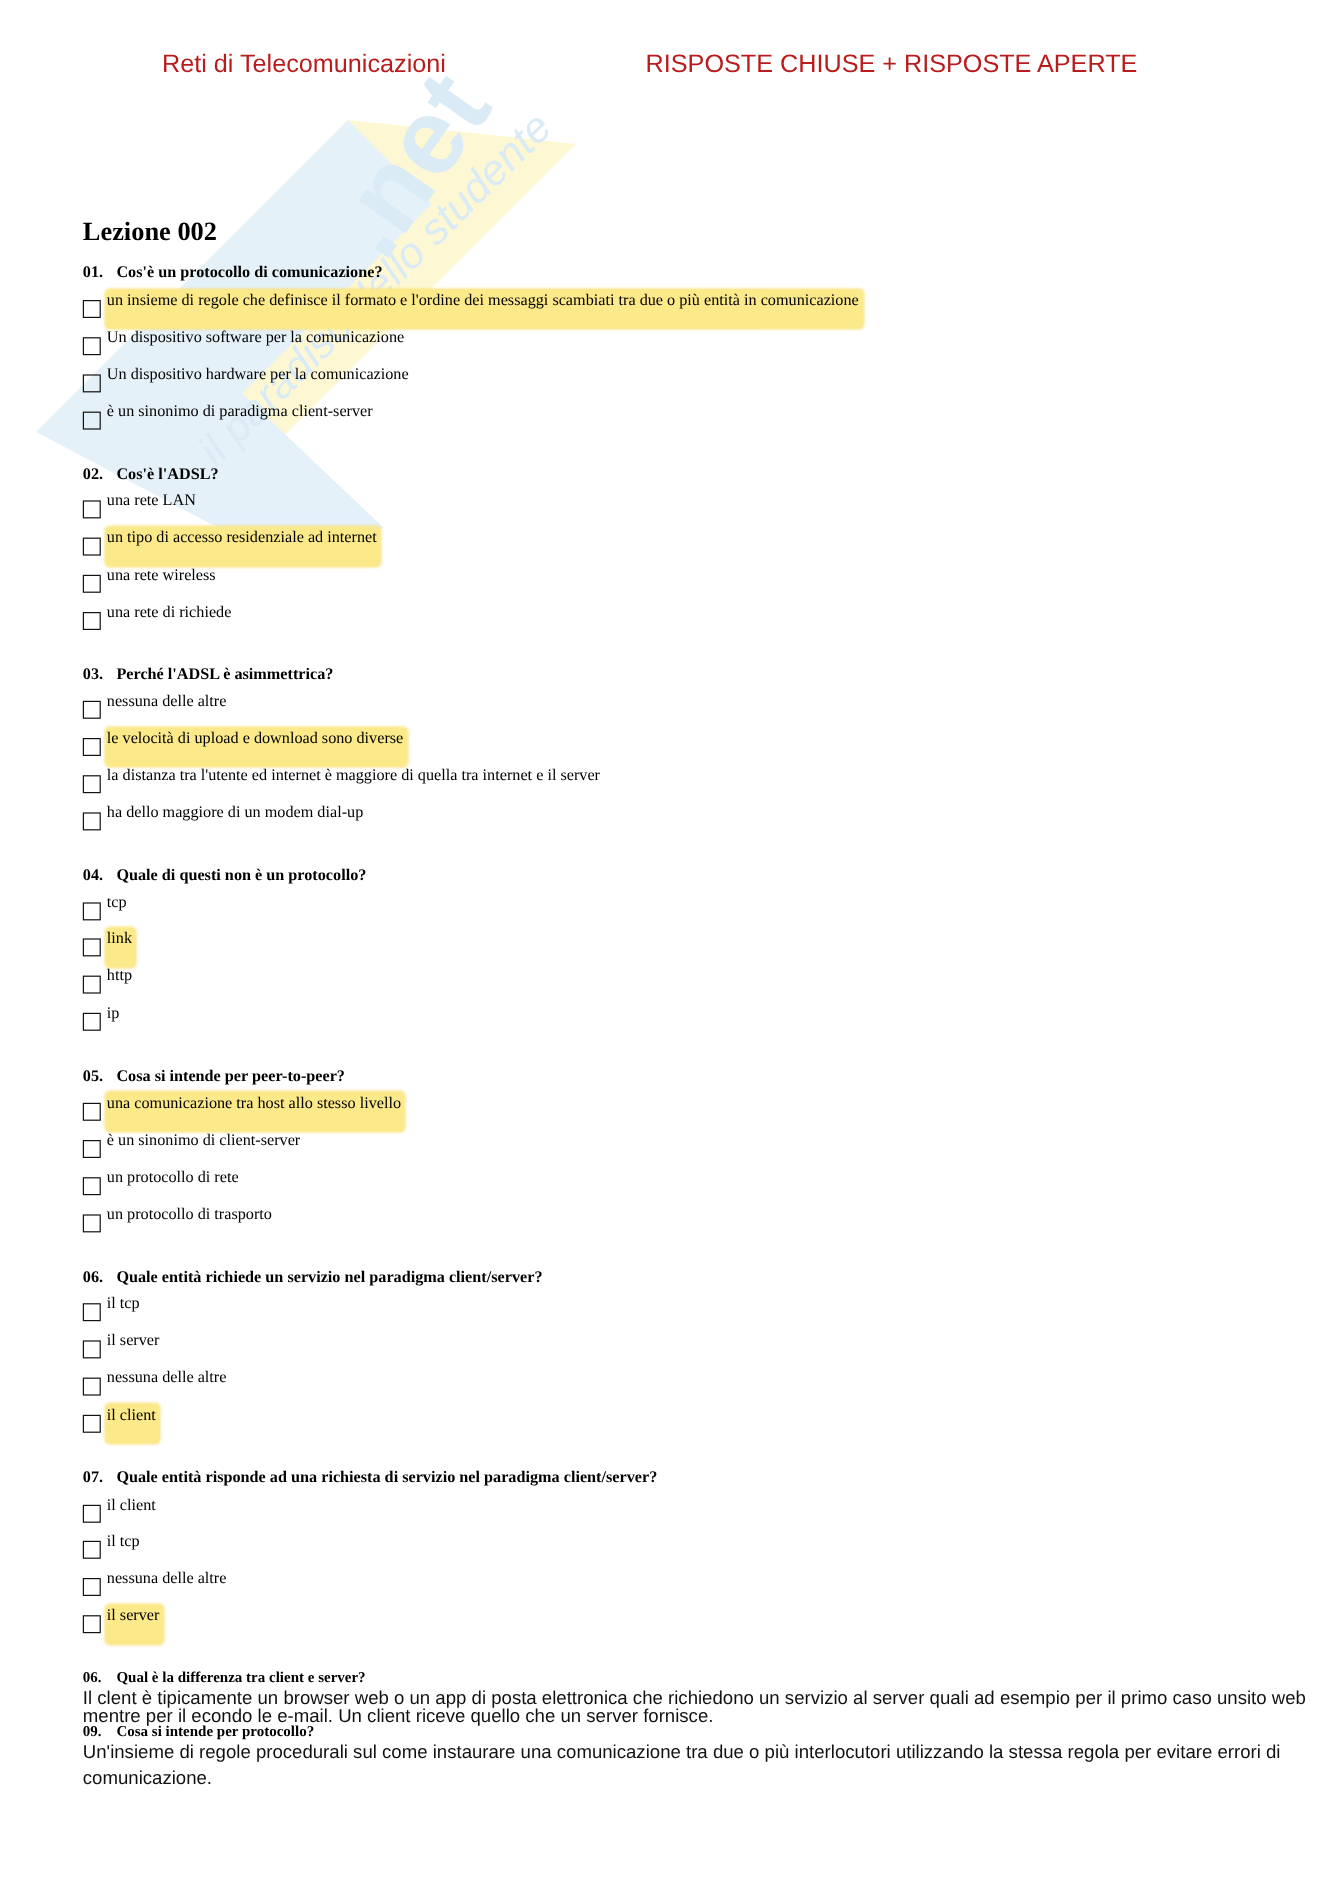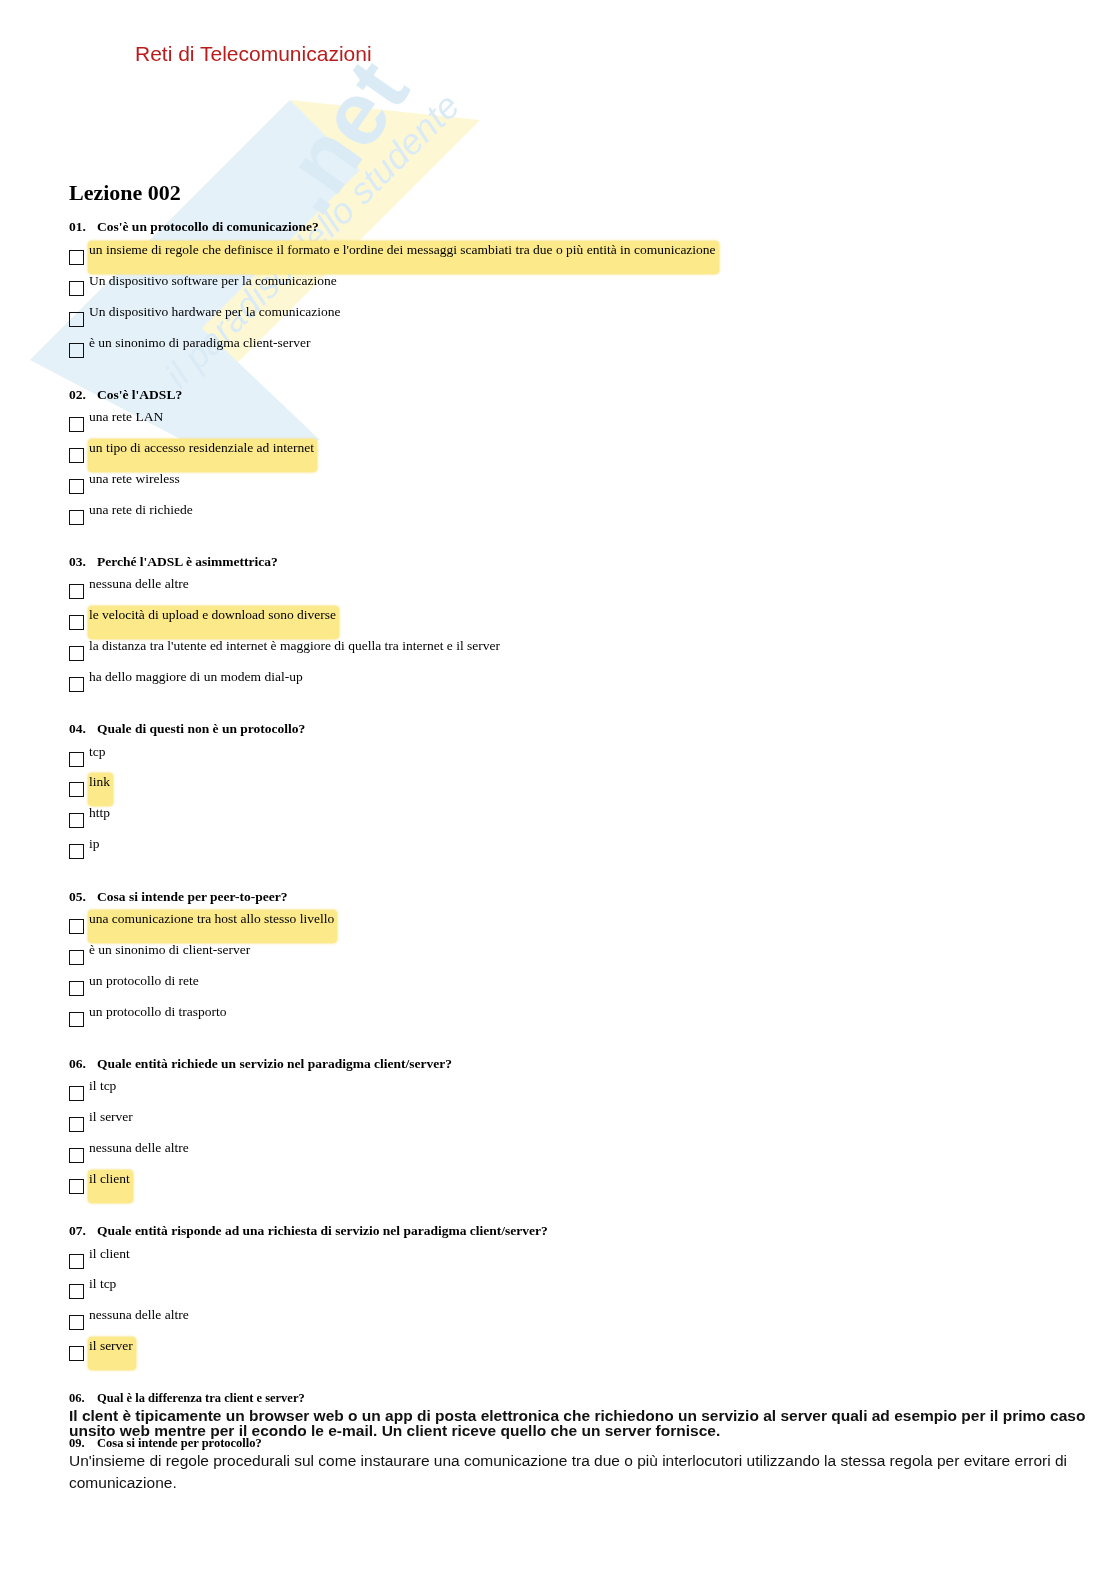--- a/index.html
+++ b/index.html
@@ -19,39 +19,40 @@
   .q { position: absolute; left: 0; font-weight: bold; font-size: 13.5px; white-space: nowrap; }
   .q .num { display: inline-block; width: 28px; }
   .opt { position: absolute; left: 0; height: 20px; display: flex; align-items: center; font-size: 13.5px; white-space: nowrap; }
   .box { width: 15px; height: 15px; border: 1.6px solid #111; box-sizing: border-box; margin-right: 4px; flex: 0 0 auto; background: transparent; }
   .opt-text { padding: 1px 3px 16px 1px; border-radius: 4px; }
   .opt-text.hl { background: #fbe98a; box-shadow: 0 0 2px 1px rgba(250,220,110,0.6); }
 
   .open-q { position: absolute; left: 0; font-weight: bold; font-size: 12.5px; white-space: nowrap; }
   .open-q .num { display: inline-block; width: 28px; }
   .answer { position: absolute; left: 0; width: 1030px; font-family: "Liberation Sans", sans-serif; font-size: 15.5px; color: #111; }
-  .answer.tight { line-height: 15px; font-weight: bold; }
+  .answer.tight { line-height: 15px; }
   .answer.loose { line-height: 22px; }
 </style>
 </head>
 <body>
 
 <div class="page">
 
   <svg class="watermark" viewBox="0 0 480 400">
     <g opacity="0.55">
       <polygon points="10,300 270,40 460,60 200,320" fill="#fdf3b0"></polygon>
       <polygon points="10,300 110,200 300,380 200,400" fill="#cfe6f5"></polygon>
       <polygon points="110,200 270,40 340,110 180,270" fill="#cfe6f5"></polygon>
       <text x="300" y="160" font-family="Liberation Sans, sans-serif" font-size="90" font-weight="bold" fill="#bcdcf0" transform="rotate(-55 300 160)">.net</text>
       <text x="160" y="330" font-family="Liberation Sans, sans-serif" font-size="36" font-style="italic" fill="#bcdcf0" transform="rotate(-45 160 330)">il paradiso dello studente</text>
     </g>
   </svg>
 
   <div class="hdr hdr-left">Reti di Telecomunicazioni</div>
+  <div class="hdr hdr-right">RISPOSTE CHIUSE + RISPOSTE APERTE</div>
 
   <div class="lesson-title">Lezione 002</div>
 
   <div class="content">
 
     <div class="q" style="top:219px"><span class="num">01.</span><span>Cos'è un protocollo di comunicazione?</span></div>
     <div class="opt" style="top:247px">
         <span class="box"></span>
         <span class="opt-text hl">un insieme di regole che definisce il formato e l'ordine dei messaggi scambiati tra due o più entità in comunicazione</span>
       </div>

